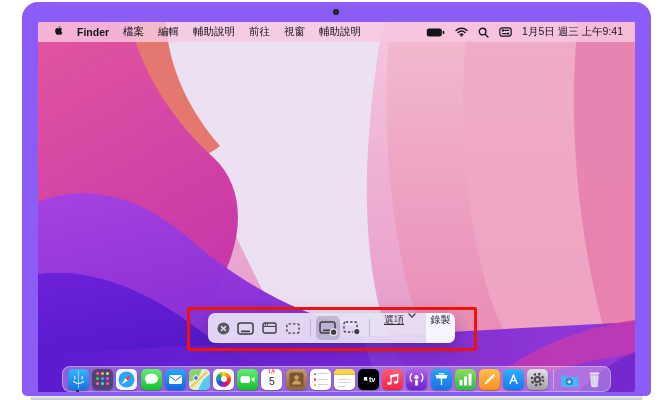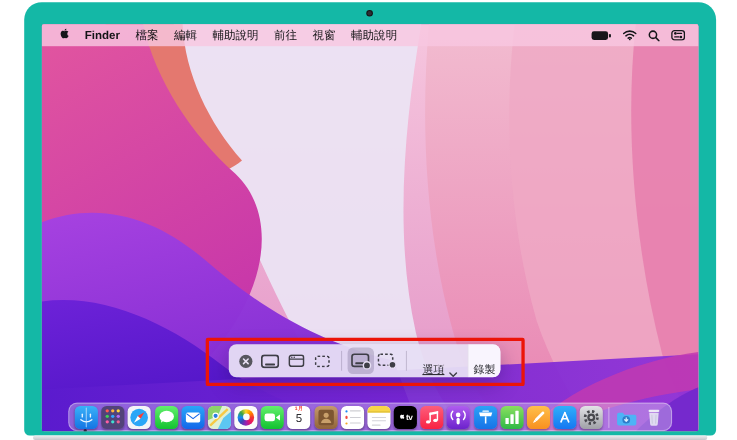--- a/index.html
+++ b/index.html
@@ -1,21 +1,21 @@
 <!DOCTYPE html>
 <html><head>
 <meta charset="utf-8">
 <style>
   html,body{margin:0;padding:0;background:#ffffff;}
   *{box-sizing:border-box;}
   body{font-family:"Liberation Sans","DejaVu Sans",sans-serif;-webkit-font-smoothing:antialiased;}
   .stage{position:relative;width:670px;height:400px;background:#ffffff;overflow:hidden;}
 
   
-  .bezel{position:absolute;left:22px;top:2px;width:629px;height:394px;background:#14b8a6;
+  .bezel{position:absolute;left:22px;top:2px;width:629px;height:394px;background:#8b5cf6;
          border-radius:16px 16px 5px 5px;}
   .camera{position:absolute;left:312px;top:8px;width:4px;height:4px;border-radius:50%;
           background:#2e2e34;box-shadow:0 0 0 1px #141416;}
   .deck{position:absolute;left:30px;top:396px;width:613px;height:4px;border-radius:2px;
         background:linear-gradient(180deg,#ececef,#c7c7cc);}
 
   
   .screen{position:absolute;left:16px;top:20px;width:597px;height:370px;overflow:hidden;
           border-radius:2px;background:#d98cc0;}
   .wall{position:absolute;inset:0;}
@@ -33,24 +33,24 @@
 
   
   .shoot-bar{position:absolute;left:170px;top:291px;width:247px;height:30px;border-radius:7px;
              background:rgba(231,223,244,0.94);display:flex;align-items:center;
              box-shadow:0 6px 18px rgba(40,15,90,0.35);padding-left:7px;}
   .tb-btn{display:flex;align-items:center;justify-content:center;flex:none;cursor:default;}
   .tb-cap{width:24px;height:24px;border-radius:5px;}
   .tb-cap.selected{background:rgba(82,70,110,0.25);}
   .tb-close{width:16px;height:24px;margin-right:2px;}
   .tb-div{width:1px;height:18px;background:rgba(40,30,60,0.18);margin:0 5px;flex:none;}
-  .tb-options{display:flex;align-items:flex-end;gap:4px;padding:0 9px;height:30px;
+  .tb-options{display:flex;align-items:flex-start;gap:4px;padding:0 9px;height:30px;
               font-size:10px;color:#2e2e34;white-space:nowrap;text-decoration:underline;}
   .tb-record{margin-left:auto;width:38px;height:30px;border-radius:0 7px 7px 0;
-             background:rgba(250,247,254,0.95);display:flex;align-items:flex-end;justify-content:center;
+             background:rgba(250,247,254,0.95);display:flex;align-items:flex-start;justify-content:center;
              font-size:10px;color:#2e2e34;white-space:nowrap;border-left:1px solid rgba(40,30,60,0.12);}
 
   
   .red-box{position:absolute;left:149px;top:285px;width:290px;height:44px;
            border:3px solid #ec1408;border-radius:2px;pointer-events:none;z-index:20;}
 
   
   .dock{position:absolute;left:24px;top:344px;width:549px;height:26px;border-radius:8px;
         background:rgba(236,229,247,0.35);border:0.5px solid rgba(255,255,255,0.35);
         display:flex;align-items:center;justify-content:space-between;padding:0 5px;}
@@ -186,20 +186,21 @@
           </span>
           <span class="mb-ic">
             <svg width="13" height="10" viewBox="0 0 13 10" fill="none" stroke="#16161a" stroke-width="1.2">
               <rect x="0.8" y="0.8" width="11.4" height="8.4" rx="2.4"></rect>
               <circle cx="4" cy="3.4" r="1.2" fill="#16161a" stroke="none"></circle>
               <line x1="5.8" y1="3.4" x2="9.6" y2="3.4" stroke-linecap="round"></line>
               <circle cx="9" cy="6.6" r="1.2" fill="#16161a" stroke="none"></circle>
               <line x1="3.4" y1="6.6" x2="7.2" y2="6.6" stroke-linecap="round"></line>
             </svg>
           </span>
+          <span class="mb-time">1月5日 週三 上午9:41</span>
         </div>
       </div>
 
       <div class="shoot-bar">
         <span class="tb-btn tb-close">
           <svg width="13" height="13" viewBox="0 0 13 13">
             <circle cx="6.5" cy="6.5" r="6" fill="#57575f"></circle>
             <line x1="4.4" y1="4.4" x2="8.6" y2="8.6" stroke="#e9e2f5" stroke-width="1.4" stroke-linecap="round"></line>
             <line x1="8.6" y1="4.4" x2="4.4" y2="8.6" stroke="#e9e2f5" stroke-width="1.4" stroke-linecap="round"></line>
           </svg>

